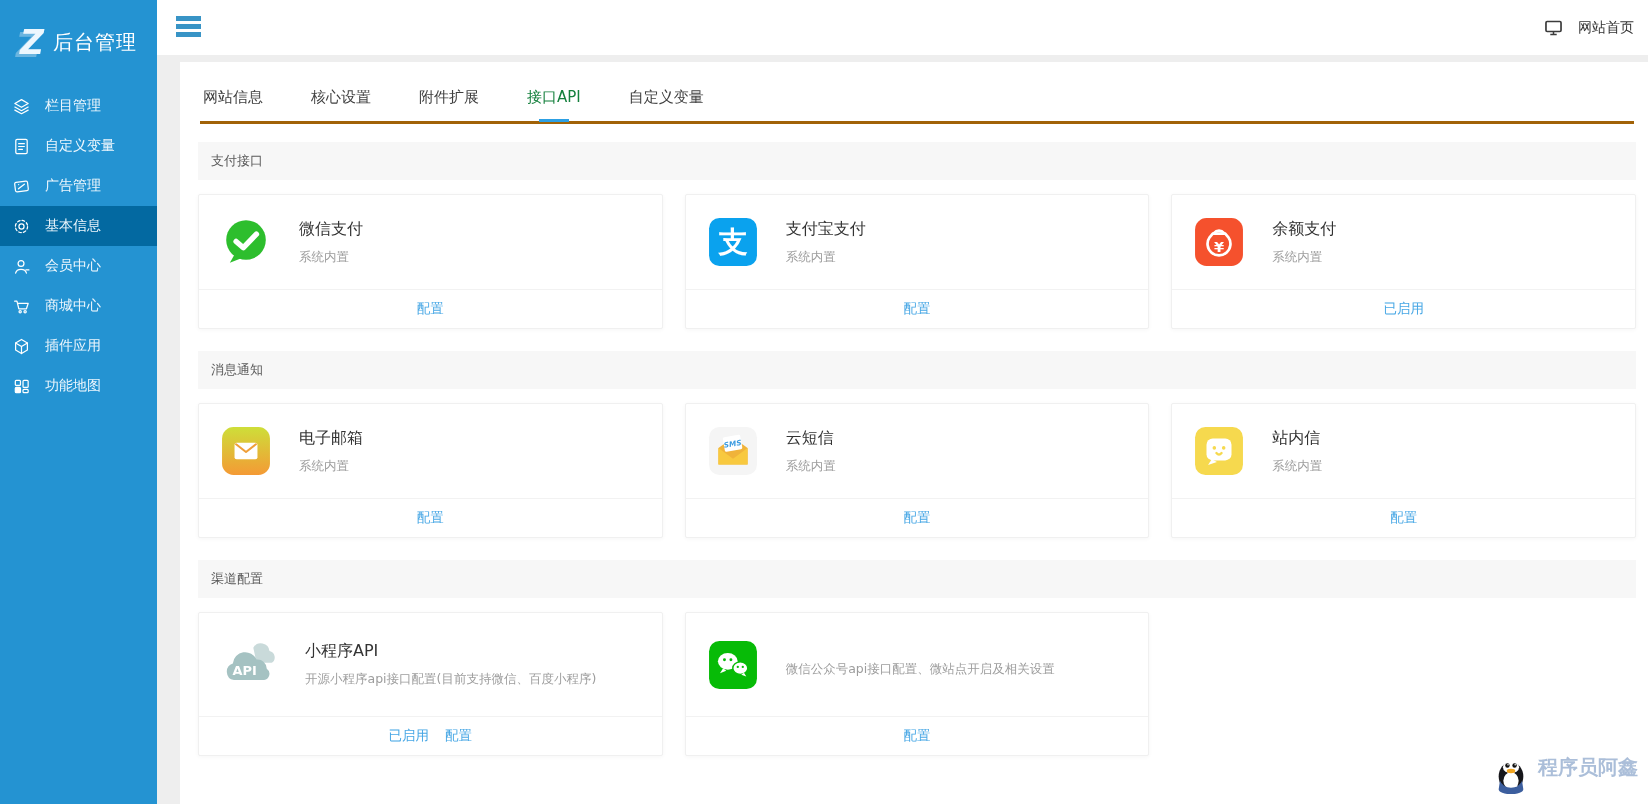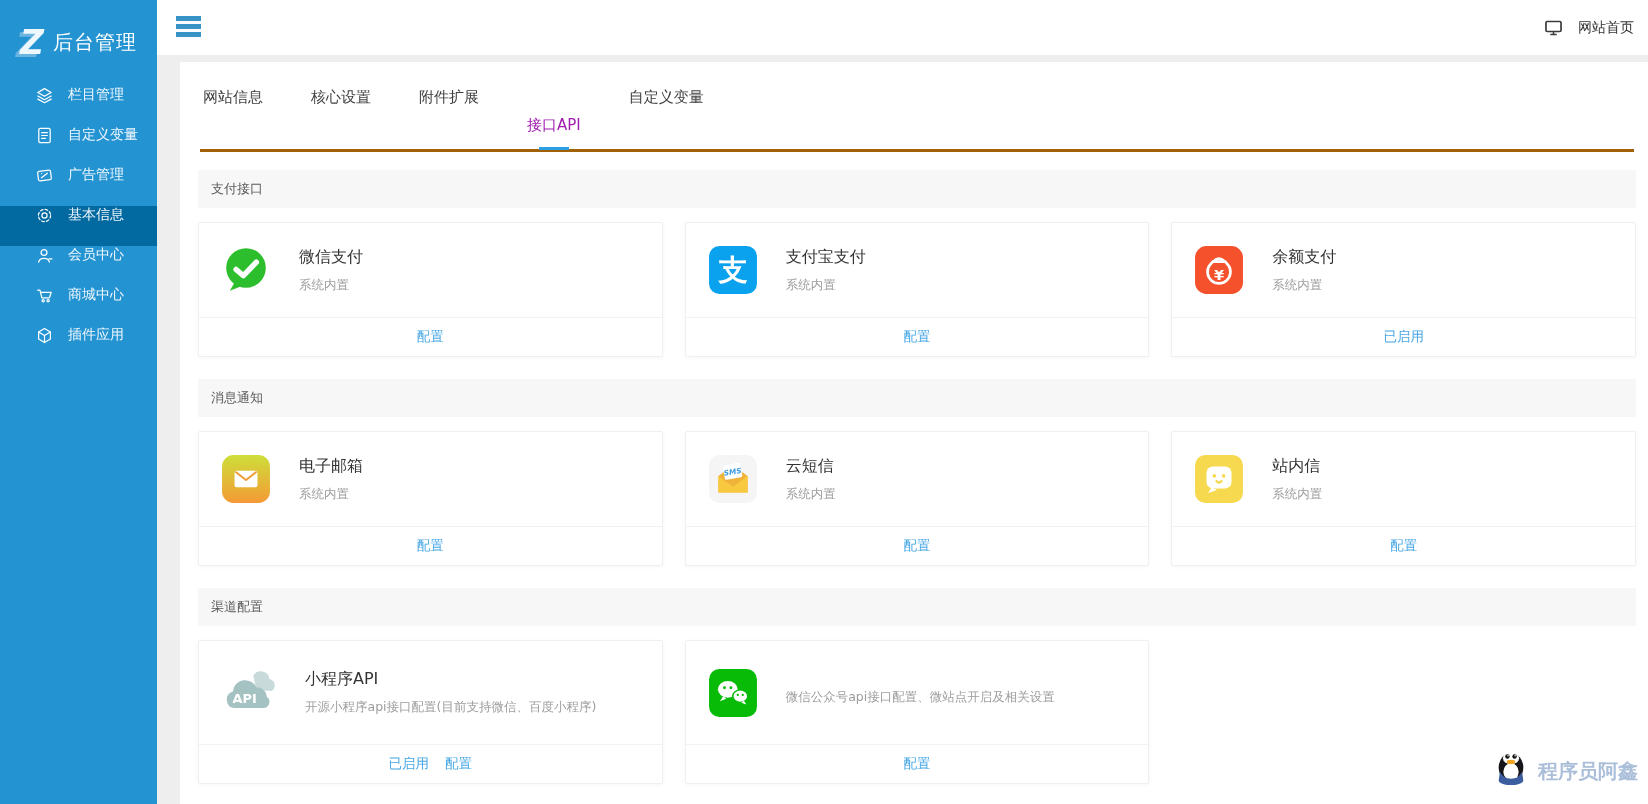--- a/index.html
+++ b/index.html
@@ -7,41 +7,41 @@
     font-family:"DejaVu Sans","Liberation Sans",sans-serif; background:#eeeeee; }
 
   
   .sidebar { position:absolute; left:0; top:0; width:157px; height:804px;
     background:#2493d2; z-index:5; }
   .logo { height:84px; display:flex; align-items:center; justify-content:center; gap:9px; }
   .logo-mark { font-size:33px; font-weight:bold; font-style:italic; color:#ecf7fe;
     text-shadow:-4px 3px 0 rgba(255,255,255,0.32); line-height:1; }
   .logo-text { color:#ffffff; font-size:20px; letter-spacing:1px; }
   .nav { margin-top:2px; }
-  .nav-item { height:40px; display:flex; padding-left:35px;
+  .nav-item { height:40px; display:flex; align-items:center; padding-left:12px;
     color:#eef7fd; font-size:14px; cursor:pointer; }
   .nav-item .nicon { width:19px; height:19px; margin-right:14px; flex:0 0 auto; display:flex; }
   .nav-item.active { background:#0369a1; }
   .nav-item svg { stroke:#ffffff; fill:none; stroke-width:1.3; stroke-linecap:round; stroke-linejoin:round; }
 
   
   .topbar { position:absolute; left:157px; right:0; top:0; height:55px; background:#ffffff; }
   .burger { position:absolute; left:19px; top:16px; width:25px; cursor:pointer; }
   .burger i { display:block; height:5px; background:#3894c6; margin-bottom:3px; }
   .home-link { position:absolute; right:14px; top:0; height:55px; display:flex;
     align-items:center; gap:16px; font-size:14px; color:#333; cursor:pointer; }
 
   
   .panel { position:absolute; left:180px; top:62px; right:0; bottom:0;
     background:#ffffff; padding:26px 12px 0 18px; overflow:hidden; }
 
   .tabs { display:flex; border-bottom:3px solid #a16207; margin:0 2px; }
   .tab { font-size:15px; color:#3f3f3f; padding:0 3px 14px 3px; margin-right:42px;
     position:relative; cursor:pointer; }
-  .tab.active { color:#a21caf;margin-top:28px; }
+  .tab.active { color:#15803d; }
   .tab.active::after { content:""; position:absolute; left:50%; bottom:-1px;
     transform:translateX(-50%); width:30px; height:3px; background:#2da0e3; }
 
   .section-bar { height:38px; line-height:38px; background:#f7f7f7; color:#5a5a5a;
     font-size:13px; padding:0 13px; margin-top:18px; }
   .section-bar.gap { margin-top:22px; }
 
   .card-grid { display:grid; grid-template-columns:repeat(3,1fr); column-gap:22px; margin-top:14px; }
   .card { background:#fff; border:1px solid #f0f0f0; border-radius:2px; height:135px;
     box-shadow:0 1px 4px rgba(0,0,0,0.04); }
@@ -49,22 +49,22 @@
   .card-body { height:94px; display:flex; align-items:center; padding:0 24px 0 22px; }
   .card.tall .card-body { height:103px; }
   .tile { width:50px; height:50px; flex:0 0 auto; margin-right:28px; }
   .card-title { font-size:16px; color:#333; }
   .card-sub { font-size:12.5px; color:#9d9d9d; margin-top:9px; }
   .card-foot { border-top:1px solid #f2f2f2; height:39px; display:flex;
     align-items:center; justify-content:center; gap:16px; }
   .card-foot a { color:#47a7e5; font-size:13.5px; text-decoration:none; cursor:pointer; }
 
   
-  .watermark { position:absolute; right:10px; bottom:19px; display:flex;
-    align-items:flex-end; gap:10px; }
+  .watermark { position:absolute; right:10px; bottom:10px; display:flex;
+    align-items:flex-start; gap:10px; }
   .watermark span { font-size:20px; font-weight:bold; color:#a2b8d5; opacity:0.9; }
 </style>
 </head>
 <body>
 
 <div class="sidebar">
   <div class="logo">
     <span class="logo-mark">Z</span>
     <span class="logo-text">后台管理</span>
   </div>
@@ -128,20 +128,31 @@
       <span>商城中心</span>
     </div>
     <div class="nav-item">
       <span class="nicon">
         <svg viewBox="0 0 20 20" width="19" height="19">
             <path d="M10 2.6 L16.2 6.3 V13.7 L10 17.4 L3.8 13.7 V6.3 Z"></path>
             <path d="M10 10 V17.4 M10 10 L16.2 6.3 M10 10 L3.8 6.3"></path>
           </svg>
       </span>
       <span>插件应用</span>
+    </div>
+    <div class="nav-item">
+      <span class="nicon">
+        <svg viewBox="0 0 20 20" width="19" height="19">
+            <rect x="3.5" y="3.5" width="5.4" height="5.4" rx="1"></rect>
+            <rect x="11.6" y="3.5" width="5.4" height="7.4" rx="1"></rect>
+            <rect x="3.5" y="11" width="5.4" height="5.4" rx="1" fill="#fff"></rect>
+            <rect x="11.6" y="13" width="5.4" height="3.4" rx="1"></rect>
+          </svg>
+      </span>
+      <span>功能地图</span>
     </div>
   </div>
 </div>
 
 <div class="topbar">
   <div class="burger">
       <i></i>
       <i></i>
       <i></i>
     </div>

